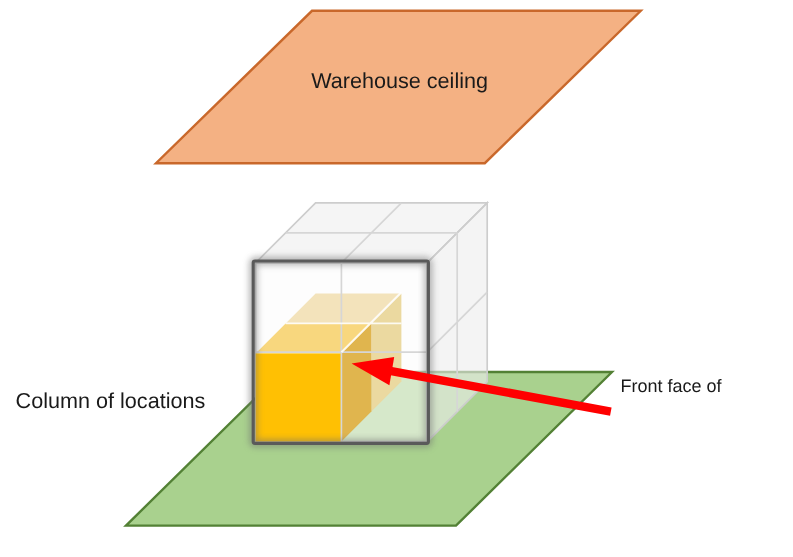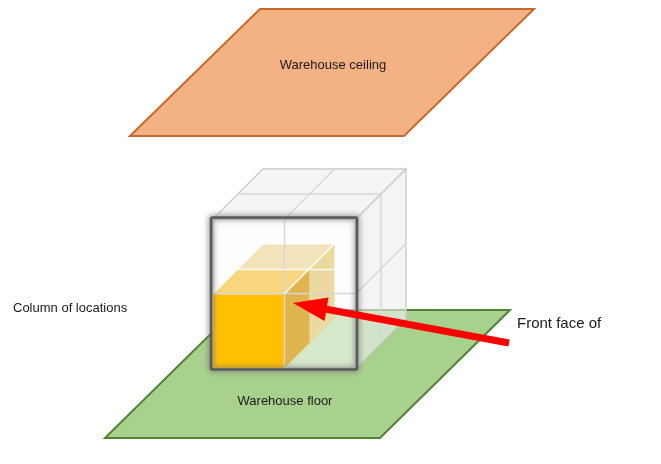--- a/index.html
+++ b/index.html
@@ -7,28 +7,28 @@
     position:relative;
     width:661px;height:464px;
     background:#ffffff;
     font-family:"Liberation Sans", sans-serif;
     overflow:hidden;
   }
   #scene{position:absolute;left:0;top:0;}
   .label{
     position:absolute;
     color:#1a1a1a;
-    font-size:13px;
+    font-size:18px;
     line-height:1.2;
     white-space:nowrap;
   }
   .label.center{text-align:center;}
   #ceiling-label{left:233px;top:57px;width:200px;}
   #floor-label{left:185px;top:393px;width:200px;}
-  #column-label{left:13px;top:300px;}
+  #column-label{left:13px;top:324px;}
   #front-face-label{
     left:517px;top:312px;
     font-size:15px;line-height:21px;
     white-space:normal;width:140px;
   }
   .gridline{stroke:#d6d6d6;stroke-width:1.4;fill:none;}
   .gridline-soft{stroke:rgba(255,255,255,0.85);stroke-width:1.6;fill:none;}
   .cube-face{stroke:#cdcdcd;stroke-width:1.4;}
 </style>
 </head>
@@ -77,21 +77,20 @@
     </g>
 
     <g>
       <line x1="509" y1="343" x2="325" y2="309" stroke-width="7" stroke-linecap="butt" stroke="#FF0000"></line>
       <polygon points="293,303 328.5,297.5 324.5,321" fill="#FF0000"></polygon>
     </g>
   </svg>
 
   <div class="label center" id="ceiling-label">Warehouse ceiling</div>
 
-  <div class="label center" id="floor-label">Warehouse floor</div>
 
   <div class="label" id="column-label">Column of locations</div>
 
   <div class="label" id="front-face-label">
     <div>Front face of</div>
   </div>
 
 </div>
 
 </body></html>

